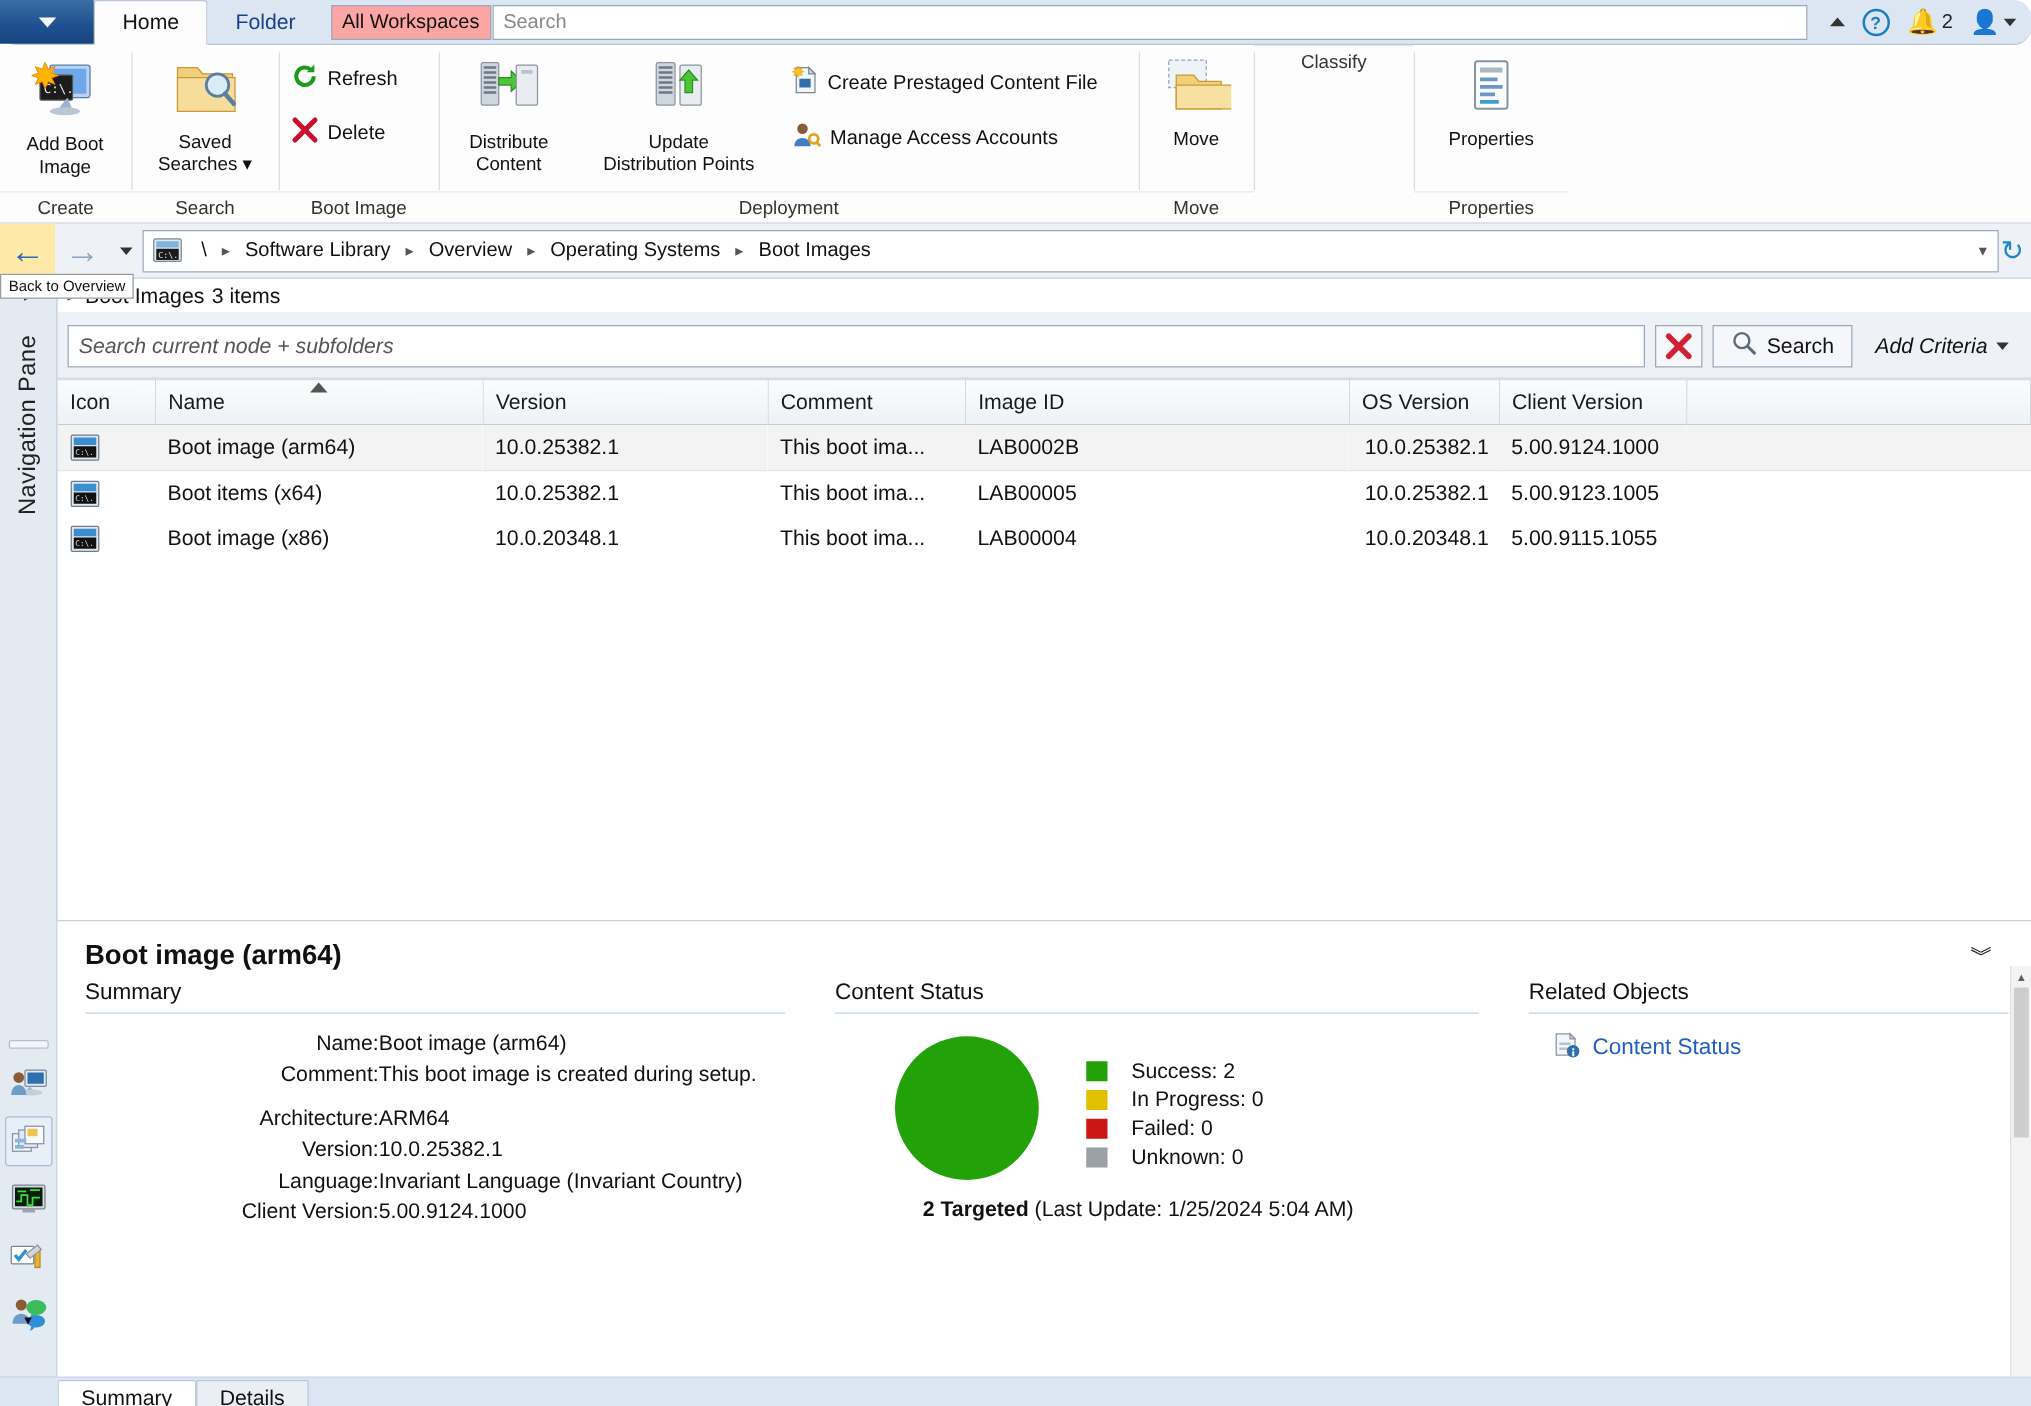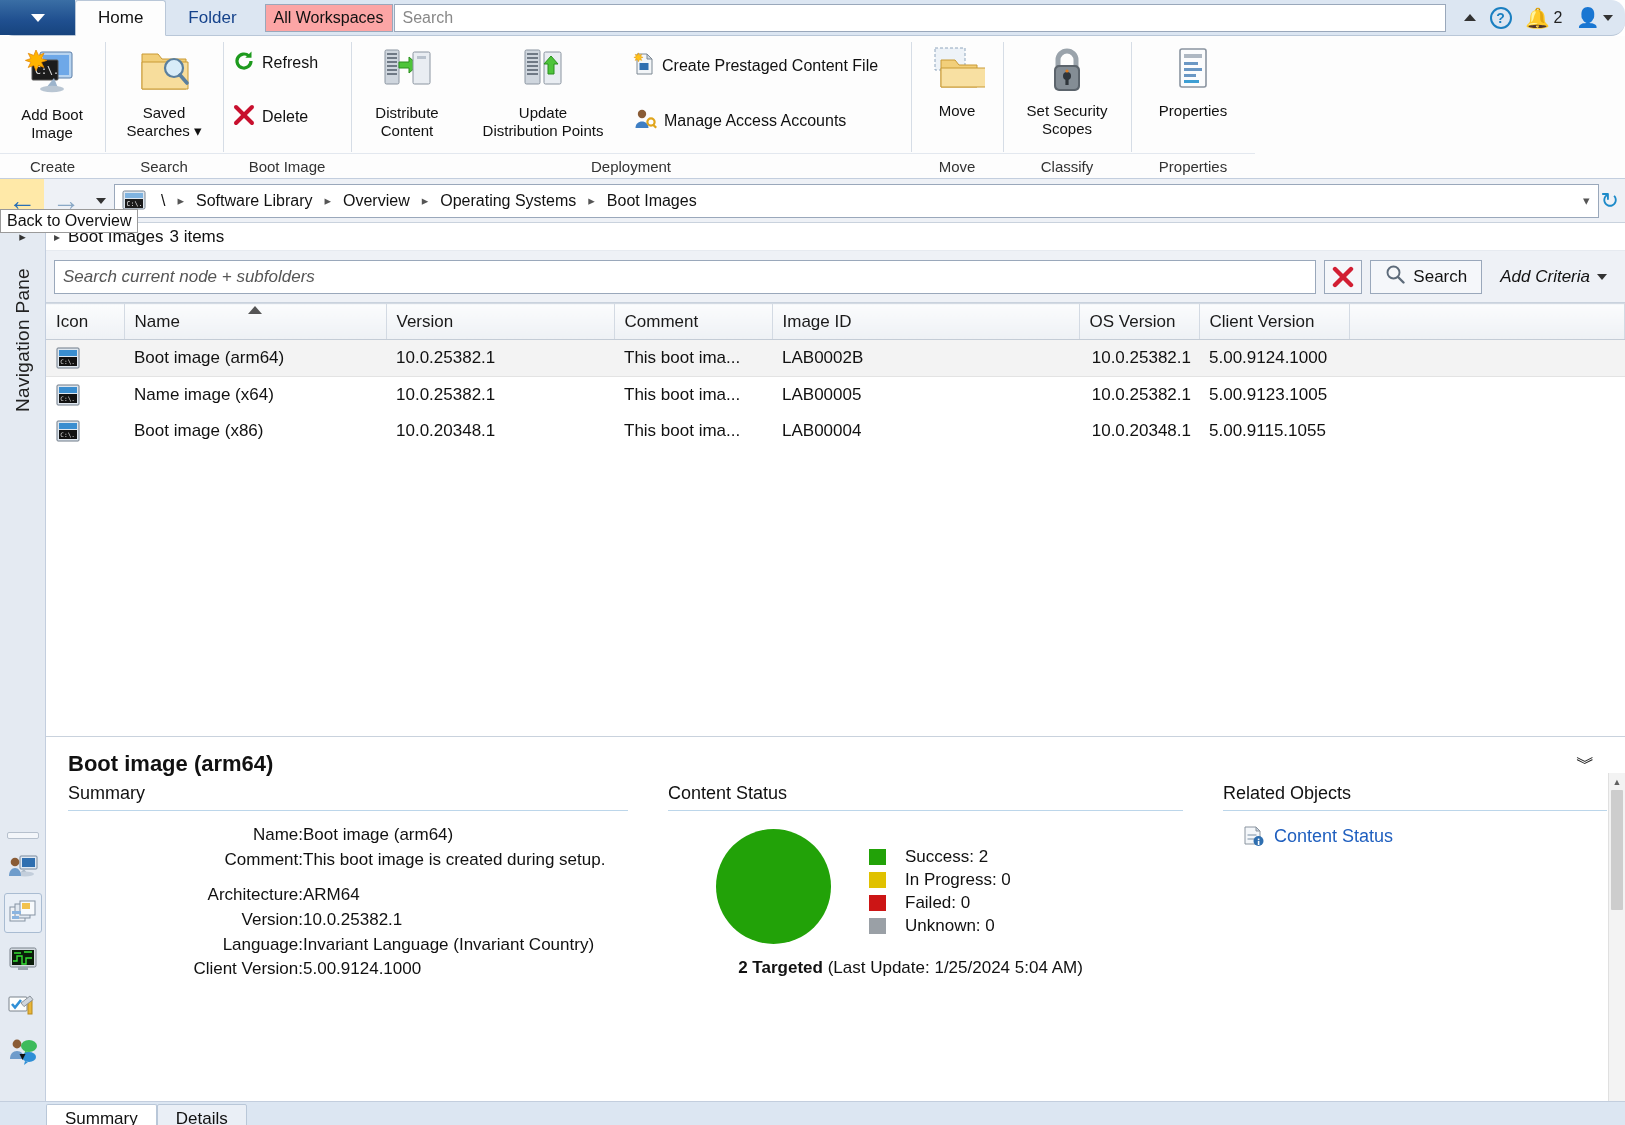--- a/index.html
+++ b/index.html
@@ -114,21 +114,21 @@
   .bigbtn {
     width:92px;
     display:flex; flex-direction:column; align-items:center;
     padding-top:4px;
     cursor:pointer;
     text-align:center;
     line-height:1.15;
     font-size:15px;
   }
   .bigbtn .lbl { margin-top:3px; }
-  .smallcol { display:flex; flex-direction:column; padding-top:8px; gap:24px; }
+  .smallcol { display:flex; flex-direction:column; padding-top:8px; gap:12px; }
   .smallbtn {
     display:flex; align-items:center; gap:7px;
     padding:2px 8px 2px 4px;
     cursor:pointer; font-size:16px; white-space:nowrap;
   }
   .ic { display:inline-block; flex:0 0 auto; }
 
   
   .navbar {
     height:44px;
@@ -153,25 +153,25 @@
     margin-right:2px;
   }
   .crumb { padding:2px 8px; cursor:pointer; font-size:16px; }
   .crumbsep { color:#555; font-size:13px; padding:0 2px; cursor:pointer; }
   .crumbicon { width:26px;height:26px;margin-right:4px; }
   .crumb-tail { display:flex; align-items:center; gap:10px; padding-right:6px; }
   .refresh-ic { font-size:22px; color:#1c8ac9; cursor:pointer; }
 
   .tooltip {
     position:absolute;
-    left:0; top:30px;
+    left:0; top:40px;
     background:#fff;
     border:1px solid #9a9a9a;
     padding:2px 6px;
-    font-size:16px;
+    font-size:12px;
     z-index:60;
     white-space:nowrap;
   }
 
   
   .body-wrap { display:flex; height:calc(1125px - 36px - 143px - 44px - 24px); }
 
   
   .navpane {
     width:46px;
@@ -536,38 +536,20 @@
         </span>
         <span class="lbl">
           <span>Move</span>
         </span>
       </div>
     </div>
     <div class="rg-label">Move</div>
   </div>
 
   <div class="rgroup" style="width:128px">
-    <div class="rg-items">
-      <div class="bigbtn" style="width:120px">
-        <span class="ic">
-          <svg width="52" height="52" viewBox="0 0 52 52">
-            <path d="M17 22 v-6 a9 9 0 0 1 18 0 v6" fill="none" stroke="#9aa3ab" stroke-width="5"></path>
-            <rect x="13" y="21" width="26" height="26" rx="5" fill="#5c646c"></rect>
-            <rect x="15" y="23" width="22" height="22" rx="4" fill="#848d95"></rect>
-            <circle cx="26" cy="32" r="4" fill="#2f353b"></circle>
-            <rect x="24.4" y="32" width="3.2" height="9" fill="#2f353b"></rect>
-            <circle cx="26" cy="27" r="1.6" fill="#e07b1c"></circle>
-          </svg>
-        </span>
-        <span class="lbl">
-          <span>Set Security</span><br>
-          <span>Scopes</span>
-        </span>
-      </div>
-    </div>
     <div class="rg-label">Classify</div>
   </div>
 
   <div class="rgroup" style="width:124px">
     <div class="rg-items">
       <div class="bigbtn" style="width:116px">
         <span class="ic">
           <svg width="52" height="52" viewBox="0 0 52 52">
             <rect x="13" y="5" width="26" height="38" rx="2" fill="#fbfcfd" stroke="#8a94a0" stroke-width="1.6"></rect>
             <rect x="17" y="10" width="18" height="4" fill="#aeb8c3"></rect>
@@ -764,21 +746,21 @@
             <td class="icon-cell">
               <span class="bi-ic">
                 <svg width="24" height="22" viewBox="0 0 24 22">
                   <rect x="1" y="1" width="22" height="20" rx="1" fill="#dfe7ef" stroke="#6f7b88"></rect>
                   <rect x="3" y="3" width="18" height="6" fill="#3a8ed0"></rect>
                   <rect x="3" y="10" width="18" height="9" fill="#121212"></rect>
                   <text x="4.2" y="17" font-size="6.2" fill="#dadada" font-family="monospace">C:\.</text>
                 </svg>
               </span>
             </td>
-            <td>Name image (x64)</td>
+            <td>Boot items (x64)</td>
             <td>10.0.25382.1</td>
             <td>This boot ima...</td>
             <td>LAB00005</td>
             <td class="num">10.0.25382.1</td>
             <td>5.00.9123.1005</td>
             <td></td>
           </tr>
           <tr>
             <td class="icon-cell">
               <span class="bi-ic">

